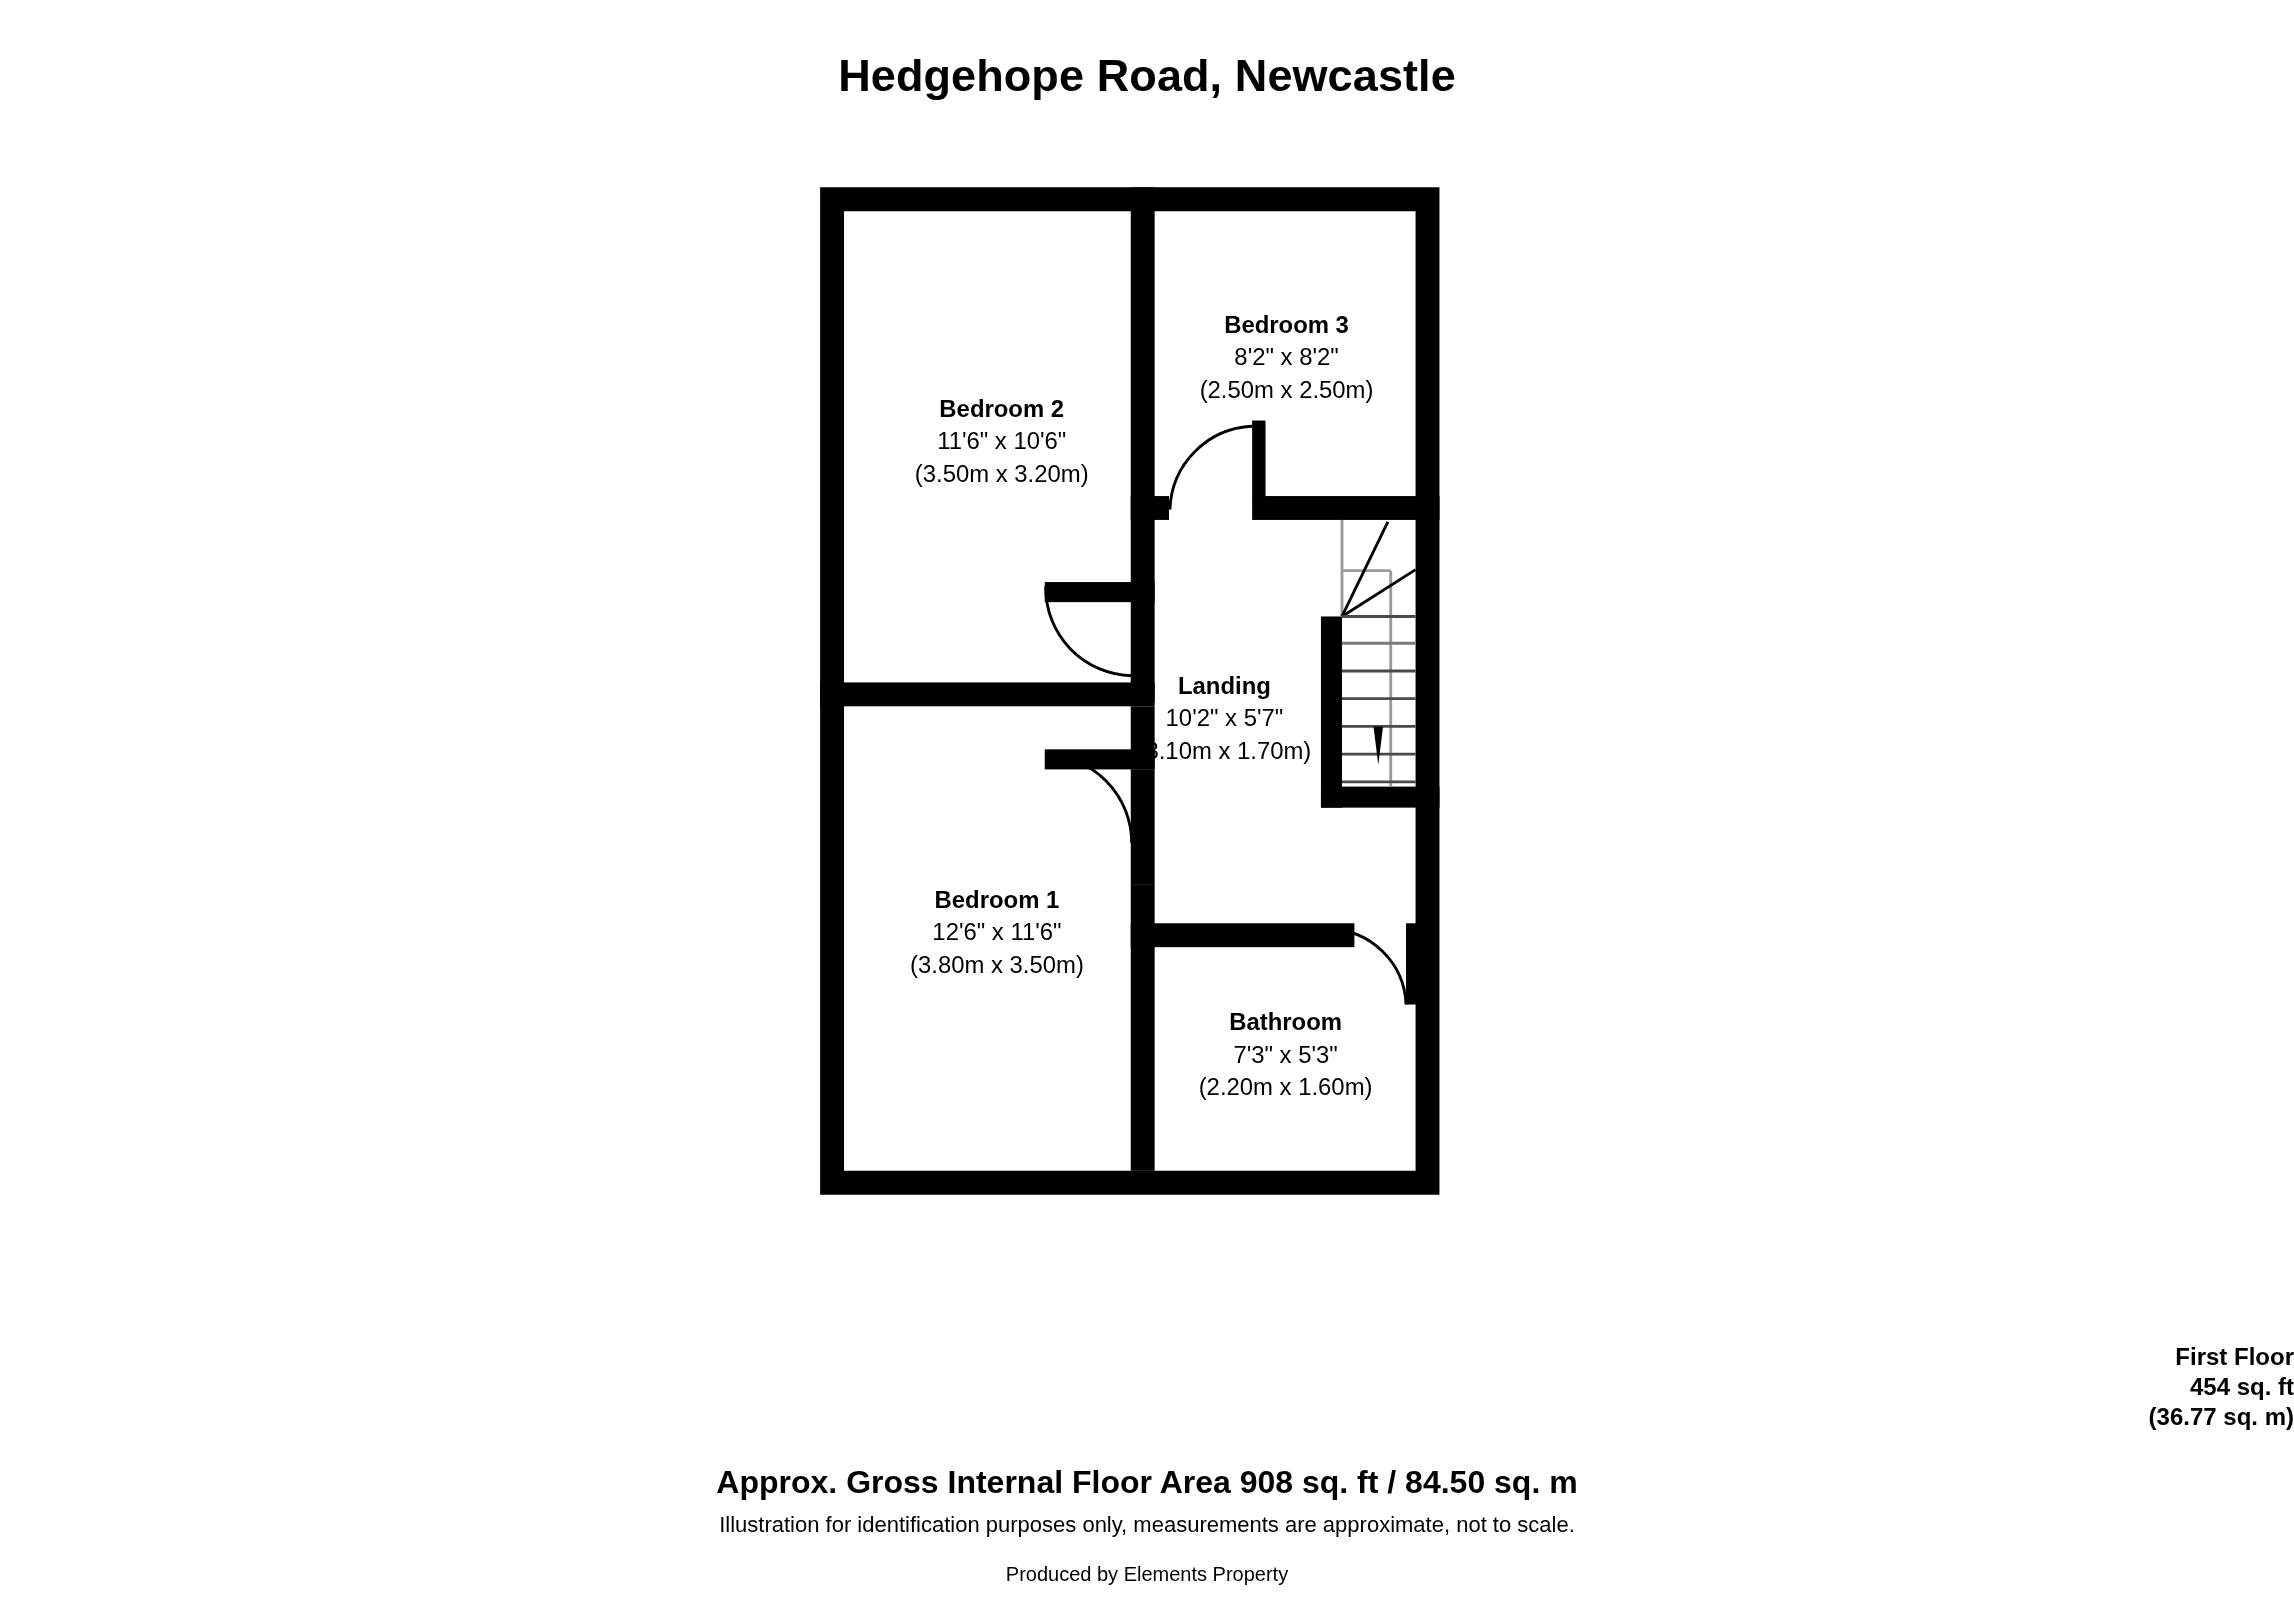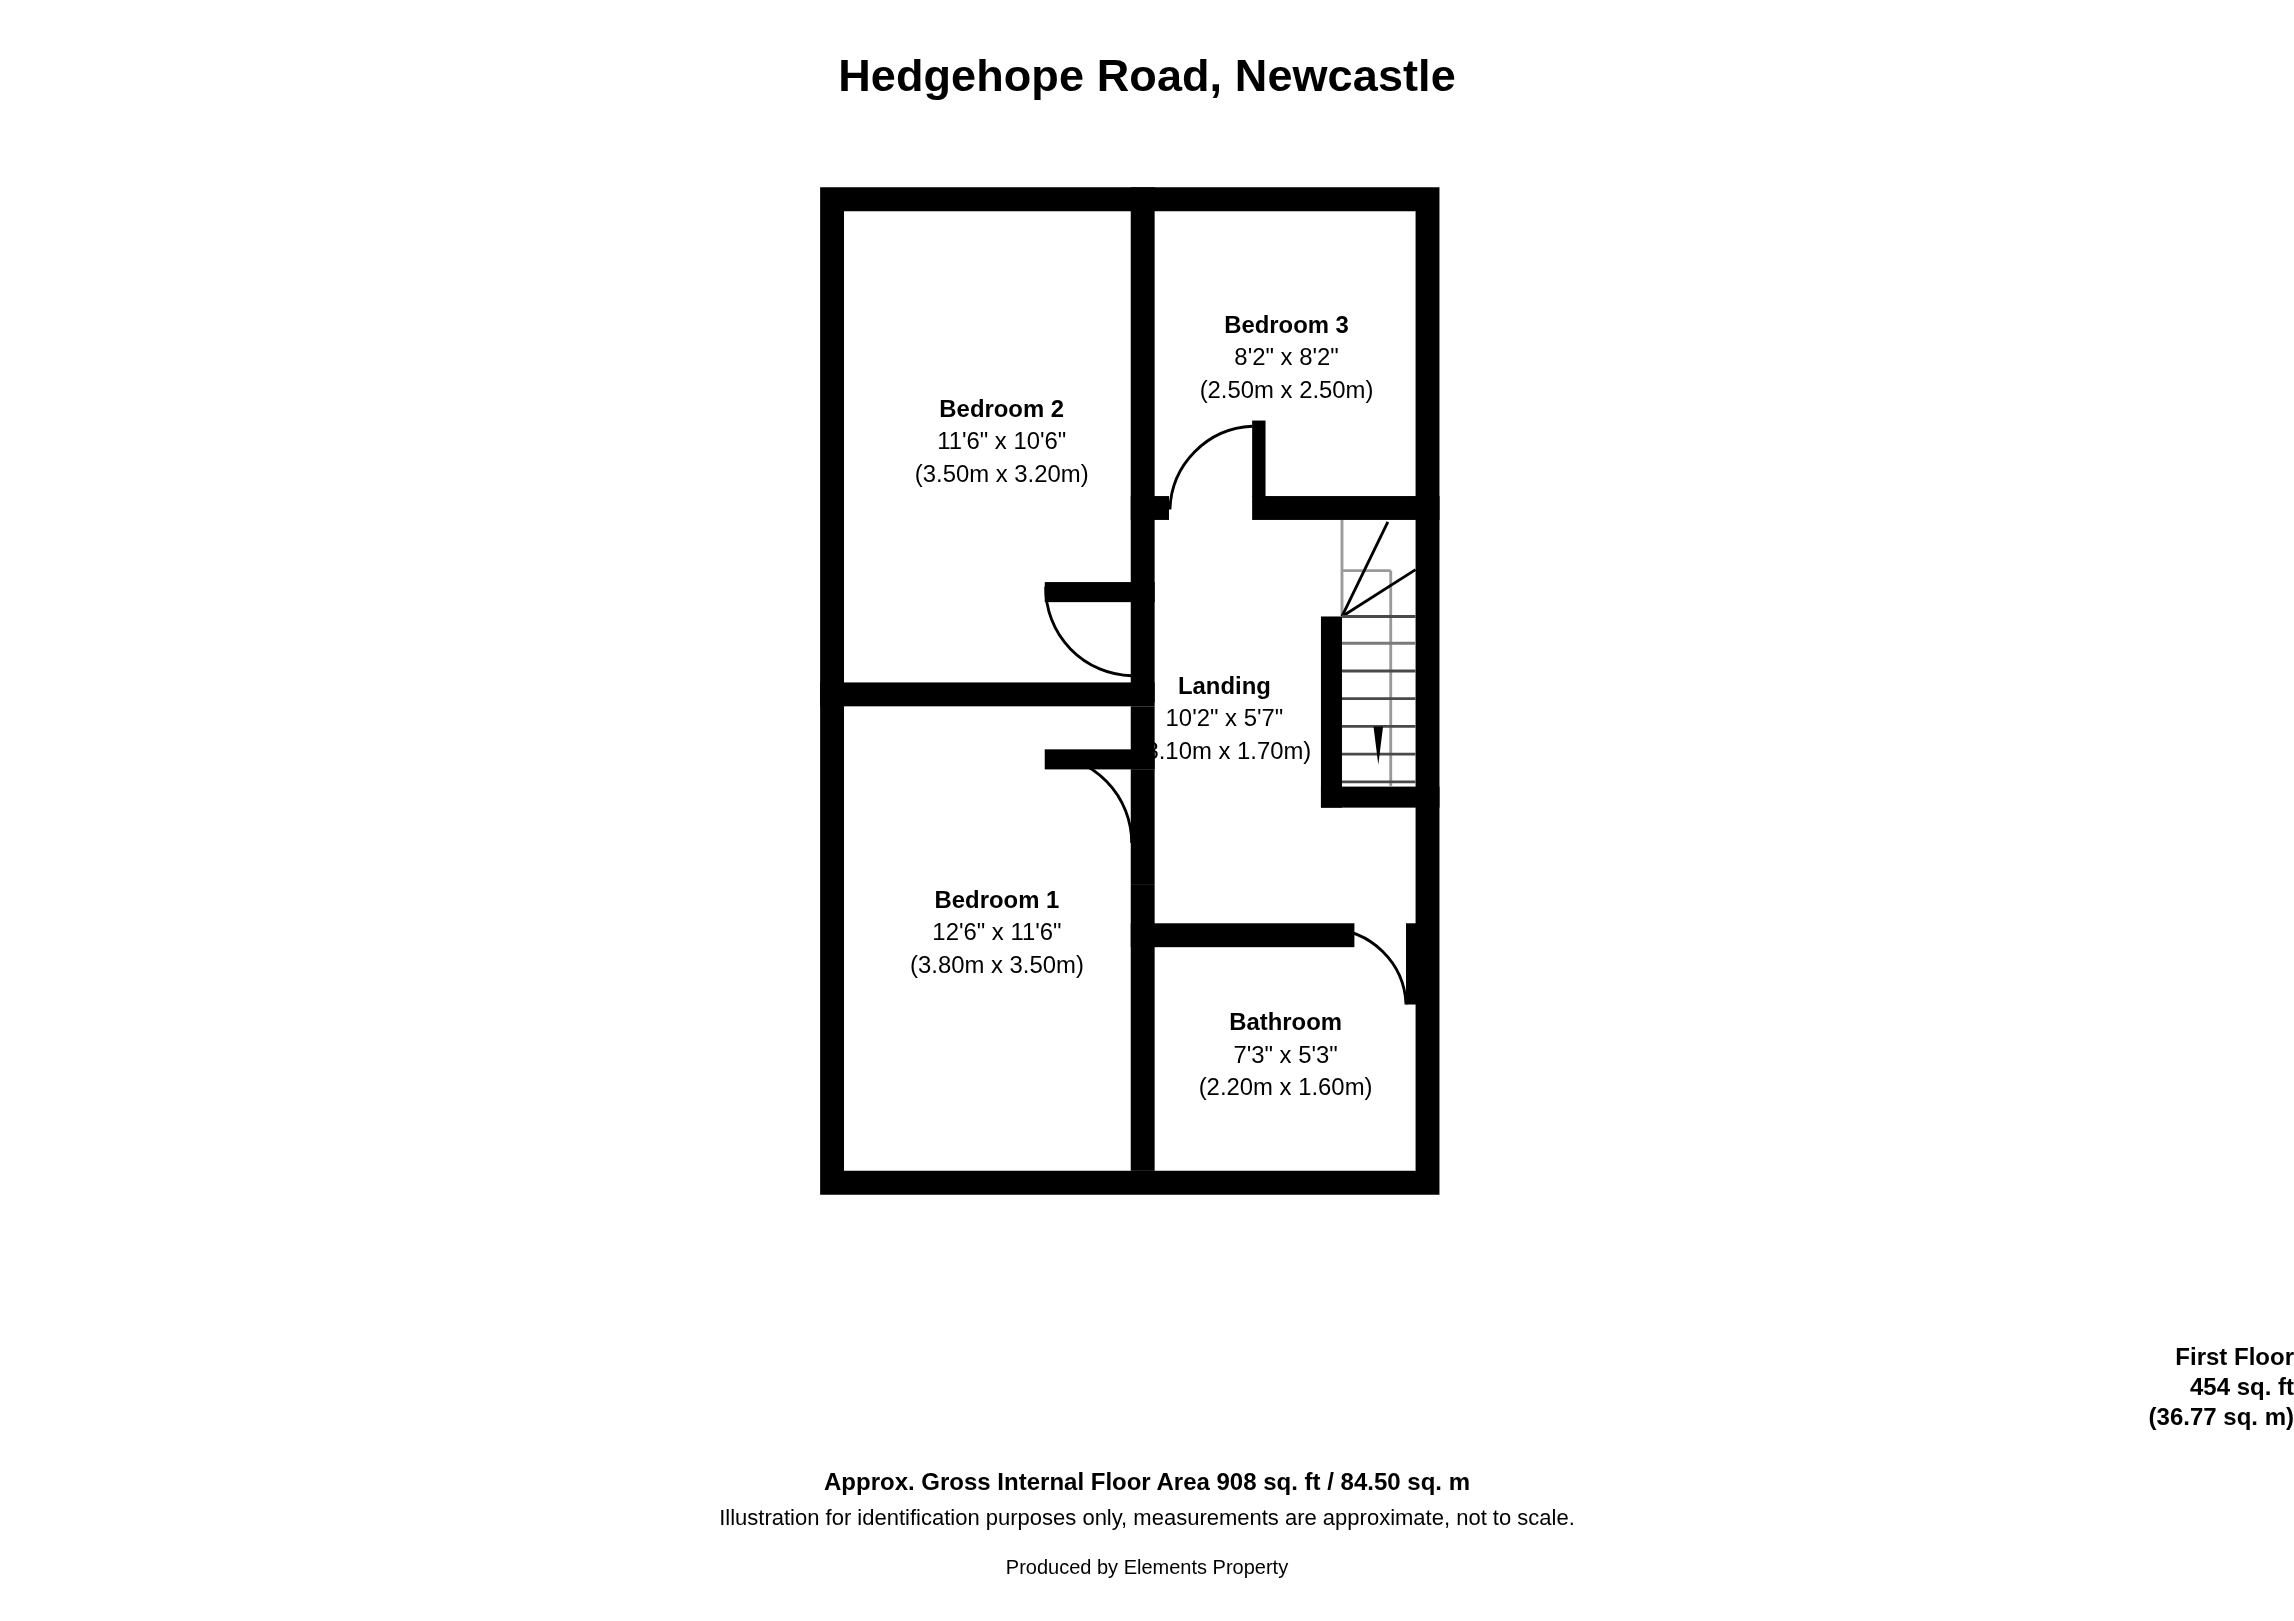--- a/index.html
+++ b/index.html
@@ -60,29 +60,29 @@
     line-height: 30px;
   }
   #footer-block {
     position: absolute;
     left: 0;
     top: 1463px;
     width: 2294px;
     text-align: center;
   }
   #gross-area-line {
-    font-size: 24px;
+    font-size: 32px;
     font-weight: bold;
     line-height: 38px;
   }
   #disclaimer-line {
     font-size: 22px;
     font-weight: normal;
     line-height: 34px;
-    margin-top: 0;
+    margin-top: 7px;
   }
   #producer-line {
     font-size: 20px;
     font-weight: normal;
     line-height: 32.5px;
     margin-top: 16px;
   }
 </style>
 </head>
 <body>

